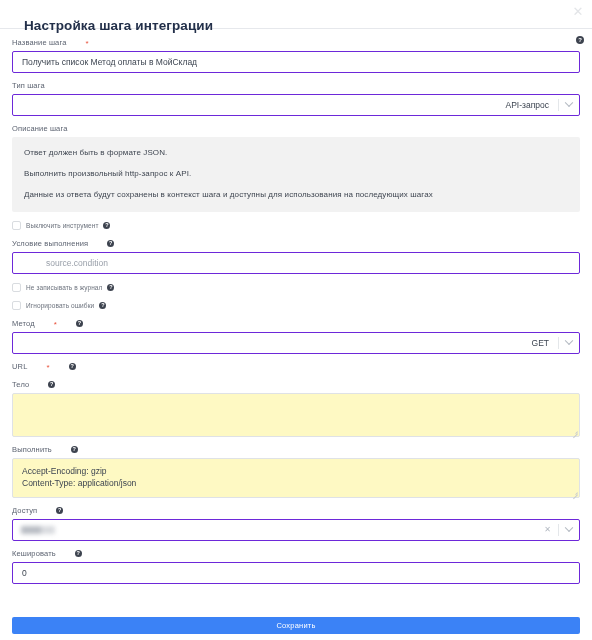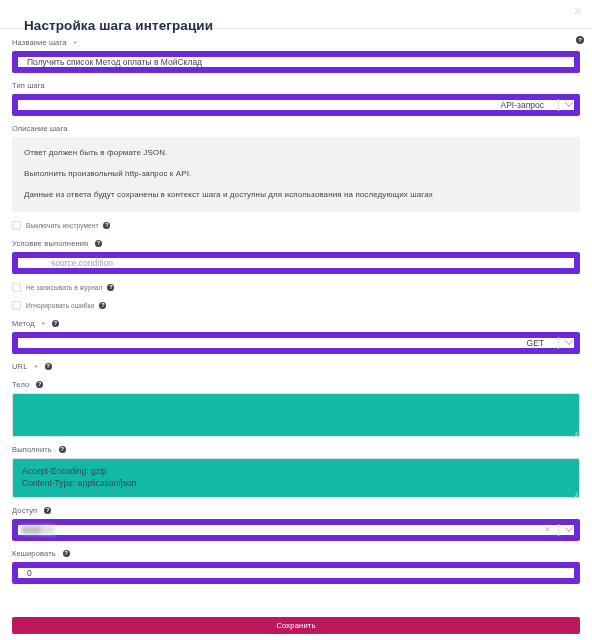--- a/index.html
+++ b/index.html
@@ -56,21 +56,21 @@
   .field {
     margin-bottom: 7px;
   }
   .field-label {
     font-size: 7.5px;
     color: #5b6270;
     line-height: 11px;
     margin-bottom: 3px;
     display: flex;
     align-items: center;
-    gap: 7px;
+    gap: 19px;
     letter-spacing: 0.15px;
   }
   .req-star {
     color: #e8503a;
     font-size: 8px;
     line-height: 8px;
     position: relative;
     top: 1px;
   }
 
@@ -97,21 +97,21 @@
     height: 8px;
     line-height: 8px;
     font-size: 6px;
   }
 
   
   .text-input {
     width: 100%;
     height: 22px;
     box-sizing: border-box;
-    border: 6px solid #6d28d9;
+    border: 1px solid #6d28d9;
     border-radius: 2px;
     background: #ffffff;
     padding: 0 9px;
     font-family: "Liberation Sans", sans-serif;
     font-size: 8.5px;
     color: #3c4450;
     line-height: 20px;
     outline: none;
   }
   .text-input.placeholder-val {
@@ -243,21 +243,21 @@
     line-height: 9px;
     letter-spacing: 0.1px;
   }
 
   
   .textarea {
     width: 100%;
     box-sizing: border-box;
     border: 1px solid #dfe2e6;
     border-radius: 2px;
-    background: #14b8a6;
+    background: #fef9c3;
     padding: 6px 9px;
     font-family: "Liberation Sans", sans-serif;
     font-size: 8.5px;
     color: #3c4450;
     line-height: 12px;
     resize: none;
     outline: none;
     display: block;
     white-space: pre;
     overflow: hidden;
@@ -285,21 +285,21 @@
 
   
   .save-button {
     position: absolute;
     left: 12px;
     right: 12px;
     bottom: 6px;
     height: 17px;
     border: none;
     border-radius: 2px;
-    background: #be185d;
+    background: #3b82f6;
     color: #ffffff;
     font-family: "Liberation Sans", sans-serif;
     font-size: 7.5px;
     line-height: 17px;
     text-align: center;
     cursor: pointer;
     padding: 0;
     letter-spacing: 0.2px;
   }
 </style>

